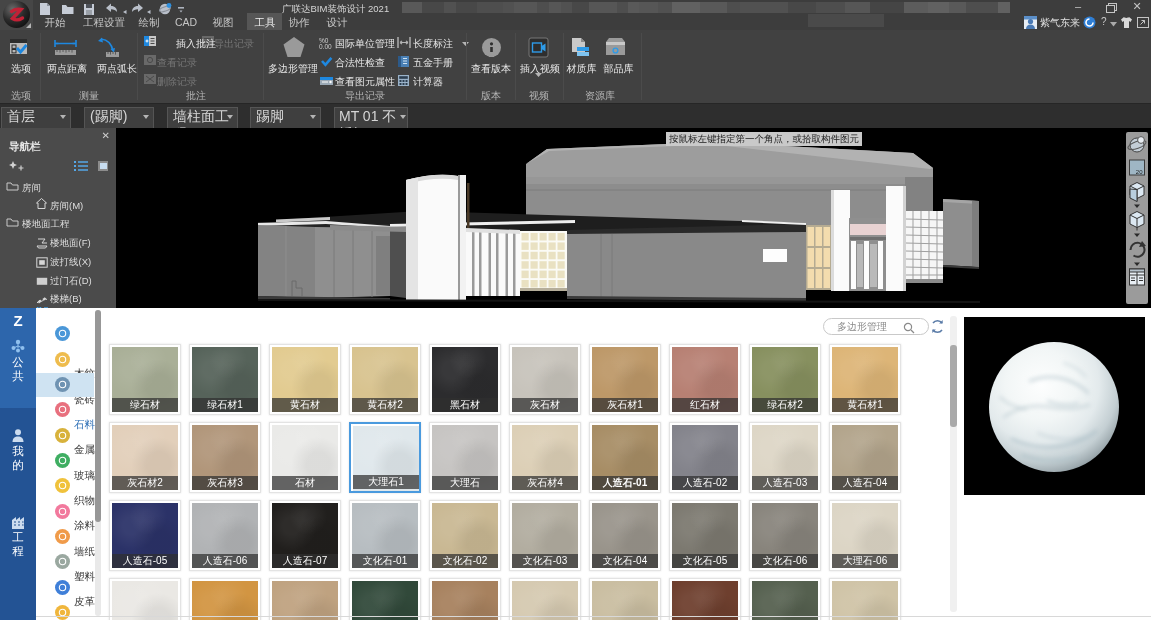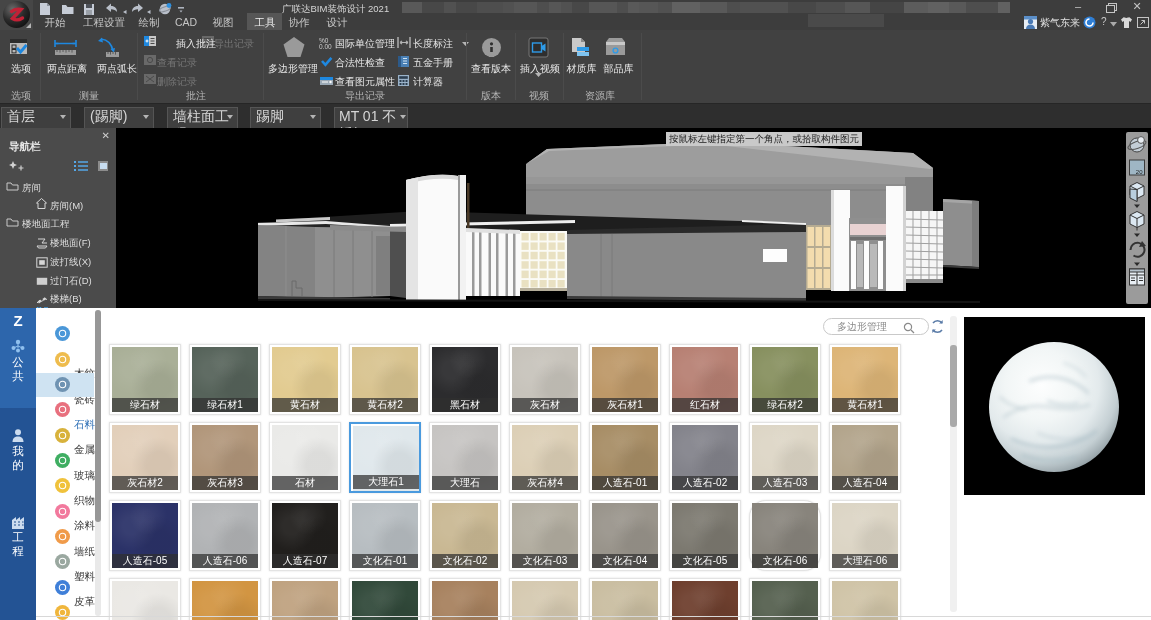--- a/index.html
+++ b/index.html
@@ -735,21 +735,21 @@
           <div class="lbl">大理石1</div>
         </div>
         <div class="tile" style="left:429px;top:114px;">
           <div class="img" style="background:#c6c4c2;background-image:radial-gradient(circle at 30% 35%, rgba(255,255,255,.06) 0 14%, rgba(0,0,0,0) 40%),radial-gradient(circle at 70% 60%, rgba(0,0,0,.06) 0 20%, rgba(0,0,0,0) 45%),radial-gradient(circle at 55% 20%, rgba(255,255,255,.05) 0 9%, rgba(0,0,0,0) 30%);"></div>
           <div class="lbl">大理石</div>
         </div>
         <div class="tile" style="left:509px;top:114px;">
           <div class="img" style="background:#dccfb6;background-image:radial-gradient(circle at 30% 35%, rgba(255,255,255,.06) 0 14%, rgba(0,0,0,0) 40%),radial-gradient(circle at 70% 60%, rgba(0,0,0,.06) 0 20%, rgba(0,0,0,0) 45%),radial-gradient(circle at 55% 20%, rgba(255,255,255,.05) 0 9%, rgba(0,0,0,0) 30%);"></div>
           <div class="lbl">灰石材4</div>
         </div>
-        <div class="tile" style="left:589px;top:114px;">
+        <div class="tile" style="left:589px;top:114px;font-weight:bold;">
           <div class="img" style="background:#a78d65;background-image:radial-gradient(circle at 30% 35%, rgba(255,255,255,.06) 0 14%, rgba(0,0,0,0) 40%),radial-gradient(circle at 70% 60%, rgba(0,0,0,.06) 0 20%, rgba(0,0,0,0) 45%),radial-gradient(circle at 55% 20%, rgba(255,255,255,.05) 0 9%, rgba(0,0,0,0) 30%);"></div>
           <div class="lbl">人造石-01</div>
         </div>
         <div class="tile" style="left:669px;top:114px;">
           <div class="img" style="background:#83838b;background-image:radial-gradient(circle at 30% 35%, rgba(255,255,255,.06) 0 14%, rgba(0,0,0,0) 40%),radial-gradient(circle at 70% 60%, rgba(0,0,0,.06) 0 20%, rgba(0,0,0,0) 45%),radial-gradient(circle at 55% 20%, rgba(255,255,255,.05) 0 9%, rgba(0,0,0,0) 30%);"></div>
           <div class="lbl">人造石-02</div>
         </div>
         <div class="tile" style="left:749px;top:114px;">
           <div class="img" style="background:#ddd6c6;background-image:radial-gradient(circle at 30% 35%, rgba(255,255,255,.06) 0 14%, rgba(0,0,0,0) 40%),radial-gradient(circle at 70% 60%, rgba(0,0,0,.06) 0 20%, rgba(0,0,0,0) 45%),radial-gradient(circle at 55% 20%, rgba(255,255,255,.05) 0 9%, rgba(0,0,0,0) 30%);"></div>
           <div class="lbl">人造石-03</div>
@@ -783,21 +783,21 @@
           <div class="lbl">文化石-03</div>
         </div>
         <div class="tile" style="left:589px;top:192px;">
           <div class="img" style="background:#99948b;background-image:radial-gradient(circle at 30% 35%, rgba(255,255,255,.06) 0 14%, rgba(0,0,0,0) 40%),radial-gradient(circle at 70% 60%, rgba(0,0,0,.06) 0 20%, rgba(0,0,0,0) 45%),radial-gradient(circle at 55% 20%, rgba(255,255,255,.05) 0 9%, rgba(0,0,0,0) 30%);"></div>
           <div class="lbl">文化石-04</div>
         </div>
         <div class="tile" style="left:669px;top:192px;">
           <div class="img" style="background:#7c7970;background-image:radial-gradient(circle at 30% 35%, rgba(255,255,255,.06) 0 14%, rgba(0,0,0,0) 40%),radial-gradient(circle at 70% 60%, rgba(0,0,0,.06) 0 20%, rgba(0,0,0,0) 45%),radial-gradient(circle at 55% 20%, rgba(255,255,255,.05) 0 9%, rgba(0,0,0,0) 30%);"></div>
           <div class="lbl">文化石-05</div>
         </div>
-        <div class="tile" style="left:749px;top:192px;border-radius:17px;">
+        <div class="tile" style="left:749px;top:192px;">
           <div class="img" style="background:#88847c;background-image:radial-gradient(circle at 30% 35%, rgba(255,255,255,.06) 0 14%, rgba(0,0,0,0) 40%),radial-gradient(circle at 70% 60%, rgba(0,0,0,.06) 0 20%, rgba(0,0,0,0) 45%),radial-gradient(circle at 55% 20%, rgba(255,255,255,.05) 0 9%, rgba(0,0,0,0) 30%);"></div>
           <div class="lbl">文化石-06</div>
         </div>
         <div class="tile" style="left:829px;top:192px;">
           <div class="img" style="background:#dcd5c5;background-image:radial-gradient(circle at 30% 35%, rgba(255,255,255,.06) 0 14%, rgba(0,0,0,0) 40%),radial-gradient(circle at 70% 60%, rgba(0,0,0,.06) 0 20%, rgba(0,0,0,0) 45%),radial-gradient(circle at 55% 20%, rgba(255,255,255,.05) 0 9%, rgba(0,0,0,0) 30%);"></div>
           <div class="lbl">大理石-06</div>
         </div>
         <div class="tile" style="left:109px;top:270px;">
           <div class="img" style="background:#eae8e4;background-image:radial-gradient(circle at 30% 35%, rgba(255,255,255,.06) 0 14%, rgba(0,0,0,0) 40%),radial-gradient(circle at 70% 60%, rgba(0,0,0,.06) 0 20%, rgba(0,0,0,0) 45%),radial-gradient(circle at 55% 20%, rgba(255,255,255,.05) 0 9%, rgba(0,0,0,0) 30%);"></div>
         </div>

